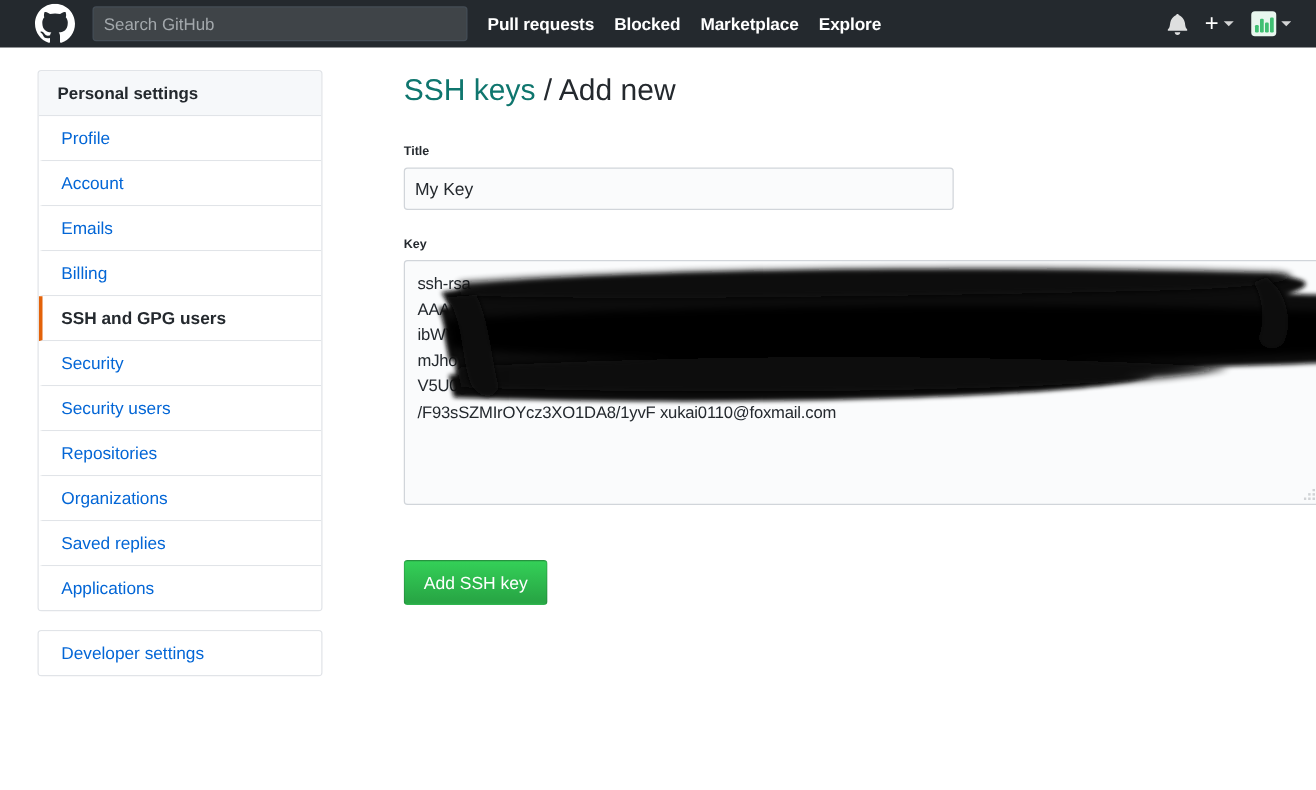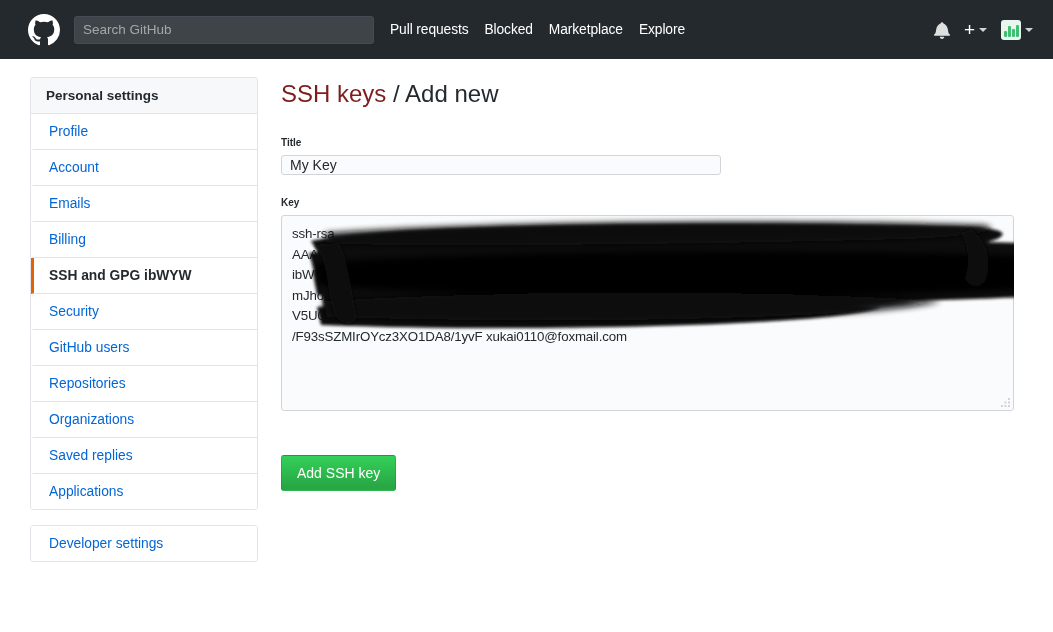--- a/index.html
+++ b/index.html
@@ -6,21 +6,21 @@
   html, body {
     margin: 0; padding: 0;
     width: 1053px; height: 632px;
     background: #ffffff;
     font-family: "Liberation Sans", sans-serif;
     overflow: hidden;
   }
 
   
   .header {
-    height: 59px;
+    height: 38px;
     background: #24292e;
     display: flex;
     align-items: center;
     padding: 0 16px;
     position: relative;
   }
   .gh-logo {
     width: 32px; height: 32px;
     margin-left: 12px; margin-right: 14px;
     flex: 0 0 auto;
@@ -39,21 +39,21 @@
     margin-right: 16px;
   }
   .nav {
     display: flex;
     align-items: center;
     gap: 16px;
   }
   .nav-item {
     color: #ffffff;
     font-size: 13.8px;
-    font-weight: normal;
+    font-weight: bold;
     letter-spacing: -0.1px;
     text-decoration: none;
     cursor: pointer;
   }
   .header-right {
     position: absolute;
     right: 20px;
     top: 0; bottom: 0;
     display: flex;
     align-items: center;
@@ -80,20 +80,21 @@
     gap: 1px;
     padding-bottom: 3px;
     overflow: hidden;
   }
   .avatar i { display:block; width: 3px; background: #3fbf72; border-radius: 1px; }
 
   
   .page {
     display: flex;
     padding: 18px 0 0 0;
+    gap: 42px;
   }
   .sidebar {
     width: 228px;
     margin-left: 30px;
     flex: 0 0 auto;
   }
   .menu {
     border: 1px solid #e1e4e8;
     border-radius: 3px;
     background: #fff;
@@ -133,35 +134,35 @@
     width: 740px;
   }
   .page-title {
     font-size: 24px;
     font-weight: normal;
     color: #24292e;
     margin: 0 0 28px 0;
     line-height: 1.25;
   }
   .page-title a {
-    color: #7f1d1d;
+    color: #0f766e;
     text-decoration: none;
     cursor: pointer;
   }
   .field-label {
     display: block;
     font-size: 10px;
     font-weight: bold;
     color: #24292e;
     margin-bottom: 7px;
   }
   .text-input {
     display: block;
     width: 440px;
-    height: 20px;
+    height: 34px;
     padding: 1px 8px;
     font-size: 14px;
     font-family: "Liberation Sans", sans-serif;
     color: #24292e;
     background: #fafbfc;
     border: 1px solid #d1d5da;
     border-radius: 3px;
     outline: none;
   }
   .field-block { margin-bottom: 22px; }
@@ -273,23 +274,23 @@
 
 <div class="page">
 
   <div class="sidebar">
     <div class="menu">
       <div class="menu-heading">Personal settings</div>
       <a class="menu-item">Profile</a>
       <a class="menu-item">Account</a>
       <a class="menu-item">Emails</a>
       <a class="menu-item">Billing</a>
-      <a class="menu-item selected">SSH and GPG ibWYW</a>
+      <a class="menu-item selected">SSH and GPG users</a>
       <a class="menu-item">Security</a>
-      <a class="menu-item">GitHub users</a>
+      <a class="menu-item">Security users</a>
       <a class="menu-item">Repositories</a>
       <a class="menu-item">Organizations</a>
       <a class="menu-item">Saved replies</a>
       <a class="menu-item">Applications</a>
     </div>
     <div class="menu second">
       <a class="menu-item">Developer settings</a>
     </div>
   </div>
 

